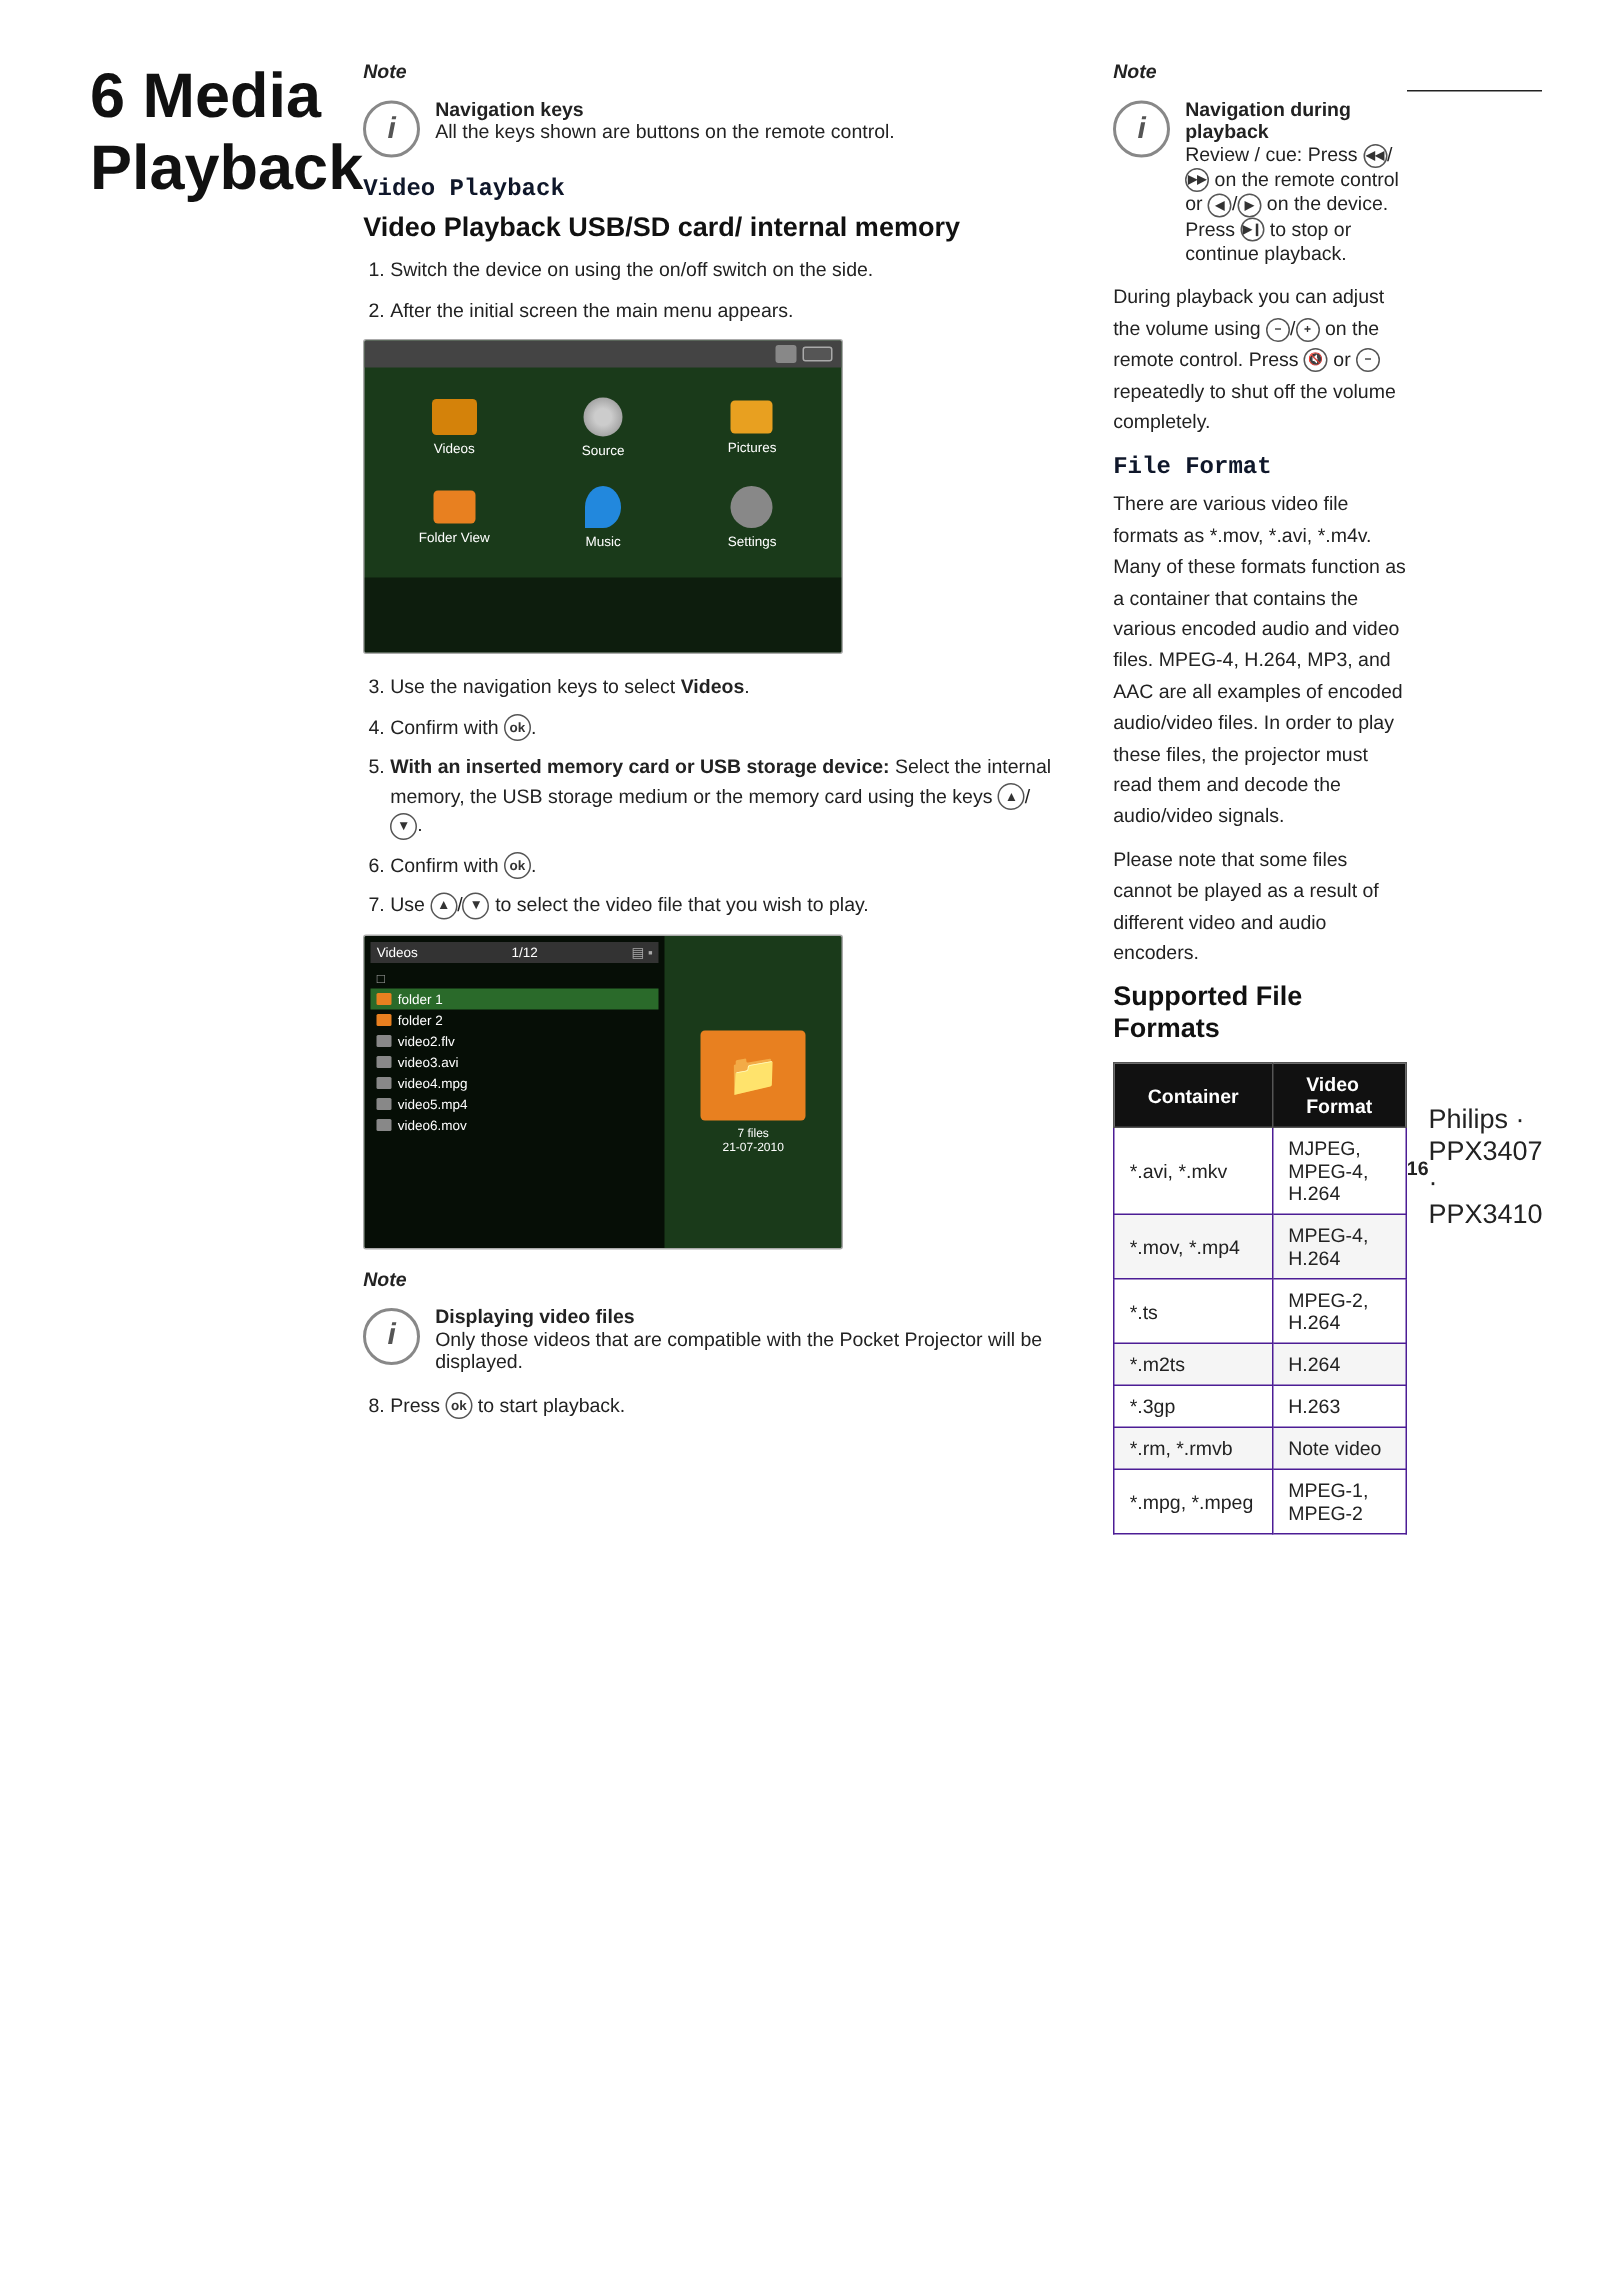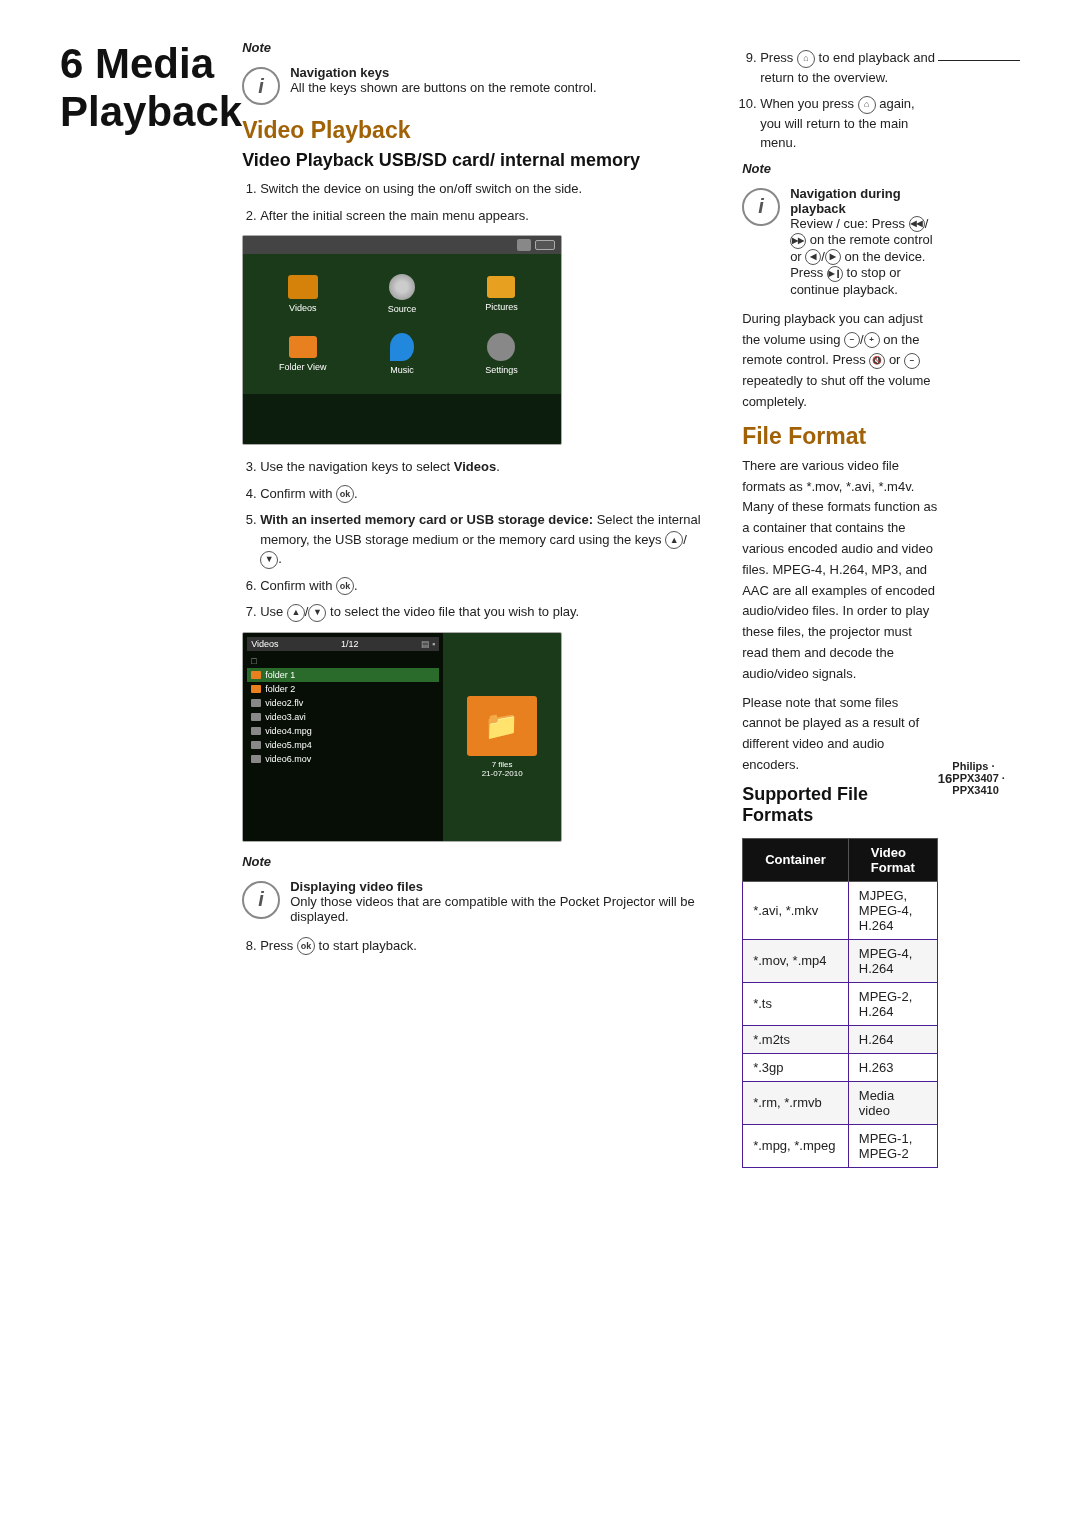--- a/index.html
+++ b/index.html
@@ -30,25 +30,26 @@
       flex: 1;
     }
     .left-col {
       width: 460px;
       flex-shrink: 0;
     }
     .right-col {
       flex: 1;
     }
     .section-title {
-      font-size: 23px;
+      font-size: 16px;
       font-weight: bold;
       margin-bottom: 6px;
       margin-top: 10px;
-      color: #a16207;
+      color: #0f172a;
+      font-family: Liberation Mono, monospace;
     }
     .sub-section-title {
       font-size: 18px;
       font-weight: bold;
       margin-bottom: 8px;
       margin-top: 4px;
       color: #111;
     }
     .note-box {
       display: flex;
@@ -251,22 +252,22 @@
       align-items: center;
       border-top: 1.5px solid #222;
       padding-top: 8px;
       margin-top: 20px;
       font-size: 13px;
     }
     .footer-page {
       font-weight: bold;
     }
     .footer-brand {
-      font-weight: bold;
-      font-size: 11px;
+      font-weight: normal;
+      font-size: 18px;
     }
     .inline-btn {
       display: inline-flex;
       align-items: center;
       justify-content: center;
       border: 1.5px solid #555;
       border-radius: 50%;
       width: 18px;
       height: 18px;
       font-size: 9px;
@@ -444,28 +445,20 @@
       <ol start="8">
         <li>
           <span>Press <span class="inline-btn">ok</span> to start playback.</span>
         </li>
       </ol>
 
     </div>
 
     <div class="right-col">
 
-      <ol start="9">
-        <li>
-          <span>Press <span class="inline-btn">⌂</span> to end playback and return to the overview.</span>
-        </li>
-        <li>
-          <span>When you press <span class="inline-btn">⌂</span> again, you will return to the main menu.</span>
-        </li>
-      </ol>
 
       <div class="note-wrapper">
         <span class="note-label">Note</span>
         <div class="note-box">
           <div class="note-icon">i</div>
           <div class="note-content">
             <strong>Navigation during playback</strong><br>
             <span>Review / cue: Press <span class="inline-btn-small">◀◀</span>/<span class="inline-btn-small">▶▶</span> on the remote control or <span class="inline-btn-small">◀</span>/<span class="inline-btn-small">▶</span> on the device.</span><br>
             <span>Press <span class="inline-btn-small">▶❙</span> to stop or continue playback.</span>
           </div>
@@ -507,21 +500,21 @@
             <tr>
               <td>*.m2ts</td>
               <td>H.264</td>
             </tr>
             <tr>
               <td>*.3gp</td>
               <td>H.263</td>
             </tr>
             <tr>
               <td>*.rm, *.rmvb</td>
-              <td>Media video</td>
+              <td>Note video</td>
             </tr>
             <tr>
               <td>*.mpg, *.mpeg</td>
               <td>MPEG-1, MPEG-2</td>
             </tr>
           </tbody>
       </table>
 
     </div>
   </div>

